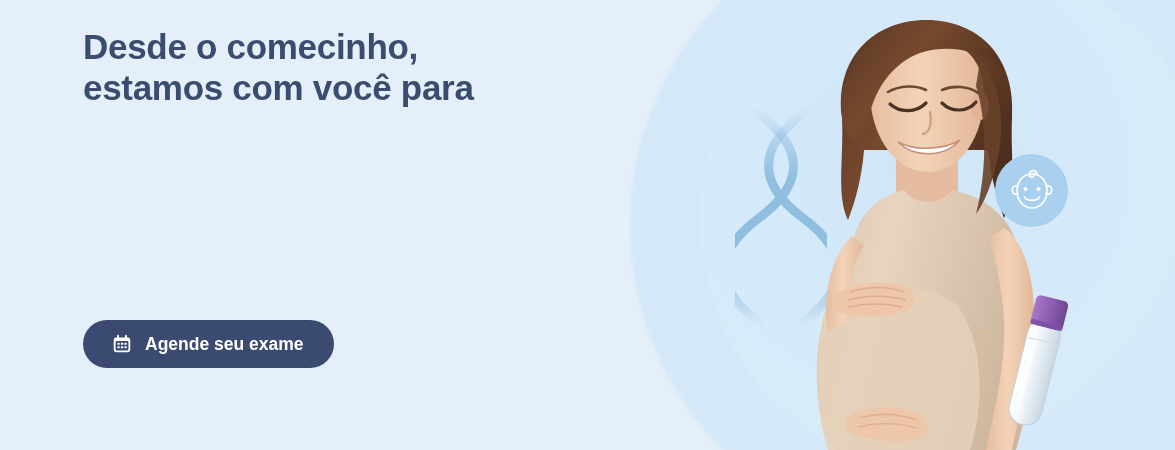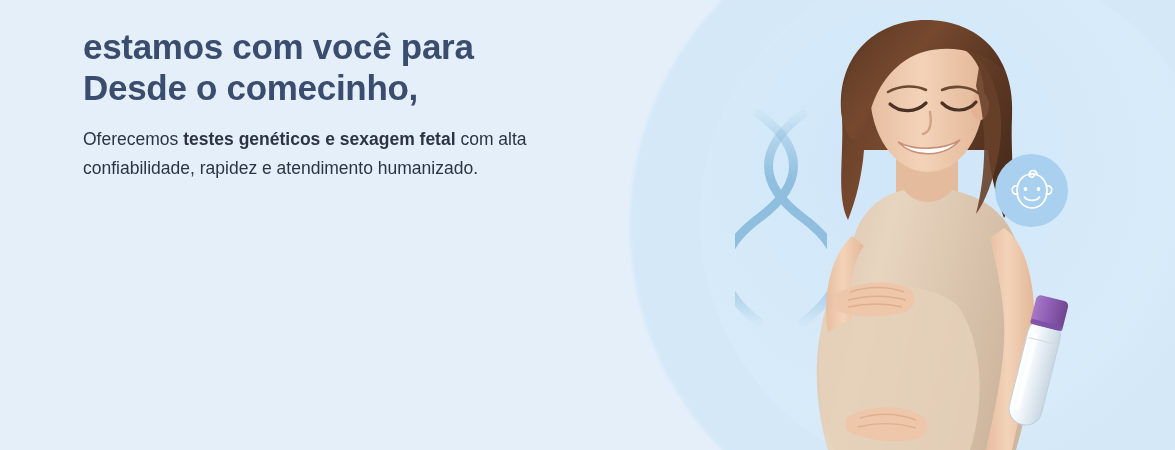--- a/index.html
+++ b/index.html
@@ -91,26 +91,44 @@
 </head>
 <body>
 
 <div class="banner">
 
   <div class="bg-circle"></div>
   <div class="bg-circle-soft"></div>
 
   <div class="copy">
     <h1 class="headline">
+      <span class="l">Desde o comecinho,</span>
       <span class="l">estamos com você para</span>
-      <span class="l">Desde o comecinho,</span>
     </h1>
-    <p class="subcopy"><span>Oferecemos </span><b>testes genéticos e sexagem fetal</b><span> com alta confiabilidade, rapidez e atendimento humanizado.</span></p>
-  </div>
-
+  </div>
+
+  <button class="cta">
+    <span>
+      <svg class="cal-icon" viewBox="0 0 24 24" aria-hidden="true">
+        <rect x="3" y="5" width="18" height="16" rx="2.6" fill="#ffffff"></rect>
+        <rect x="6.6" y="1.8" width="2.1" height="4.6" rx="1.05" fill="#ffffff"></rect>
+        <rect x="15.3" y="1.8" width="2.1" height="4.6" rx="1.05" fill="#ffffff"></rect>
+        <rect x="5" y="8.6" width="14" height="10.6" rx="1.2" fill="#3a4a70"></rect>
+        <g fill="#ffffff">
+          <rect x="7" y="10.6" width="2.5" height="2.3" rx="0.4"></rect>
+          <rect x="10.8" y="10.6" width="2.5" height="2.3" rx="0.4"></rect>
+          <rect x="14.6" y="10.6" width="2.5" height="2.3" rx="0.4"></rect>
+          <rect x="7" y="14.4" width="2.5" height="2.3" rx="0.4"></rect>
+          <rect x="10.8" y="14.4" width="2.5" height="2.3" rx="0.4"></rect>
+          <rect x="14.6" y="14.4" width="2.5" height="2.3" rx="0.4"></rect>
+        </g>
+      </svg>
+    </span>
+    <span class="cta-label">Agende seu exame</span>
+  </button>
 
   <div class="dna">
     <svg viewBox="0 0 92 240" width="92" height="240">
       <defs>
         <linearGradient id="dnaFade" x1="0" y1="0" x2="0" y2="1">
           <stop offset="0" stop-color="#8fbede" stop-opacity="0.08"></stop>
           <stop offset="0.14" stop-color="#8fbede" stop-opacity="0.55"></stop>
           <stop offset="0.32" stop-color="#8fbede" stop-opacity="1"></stop>
           <stop offset="0.70" stop-color="#8fbede" stop-opacity="1"></stop>
           <stop offset="0.88" stop-color="#8fbede" stop-opacity="0.5"></stop>

